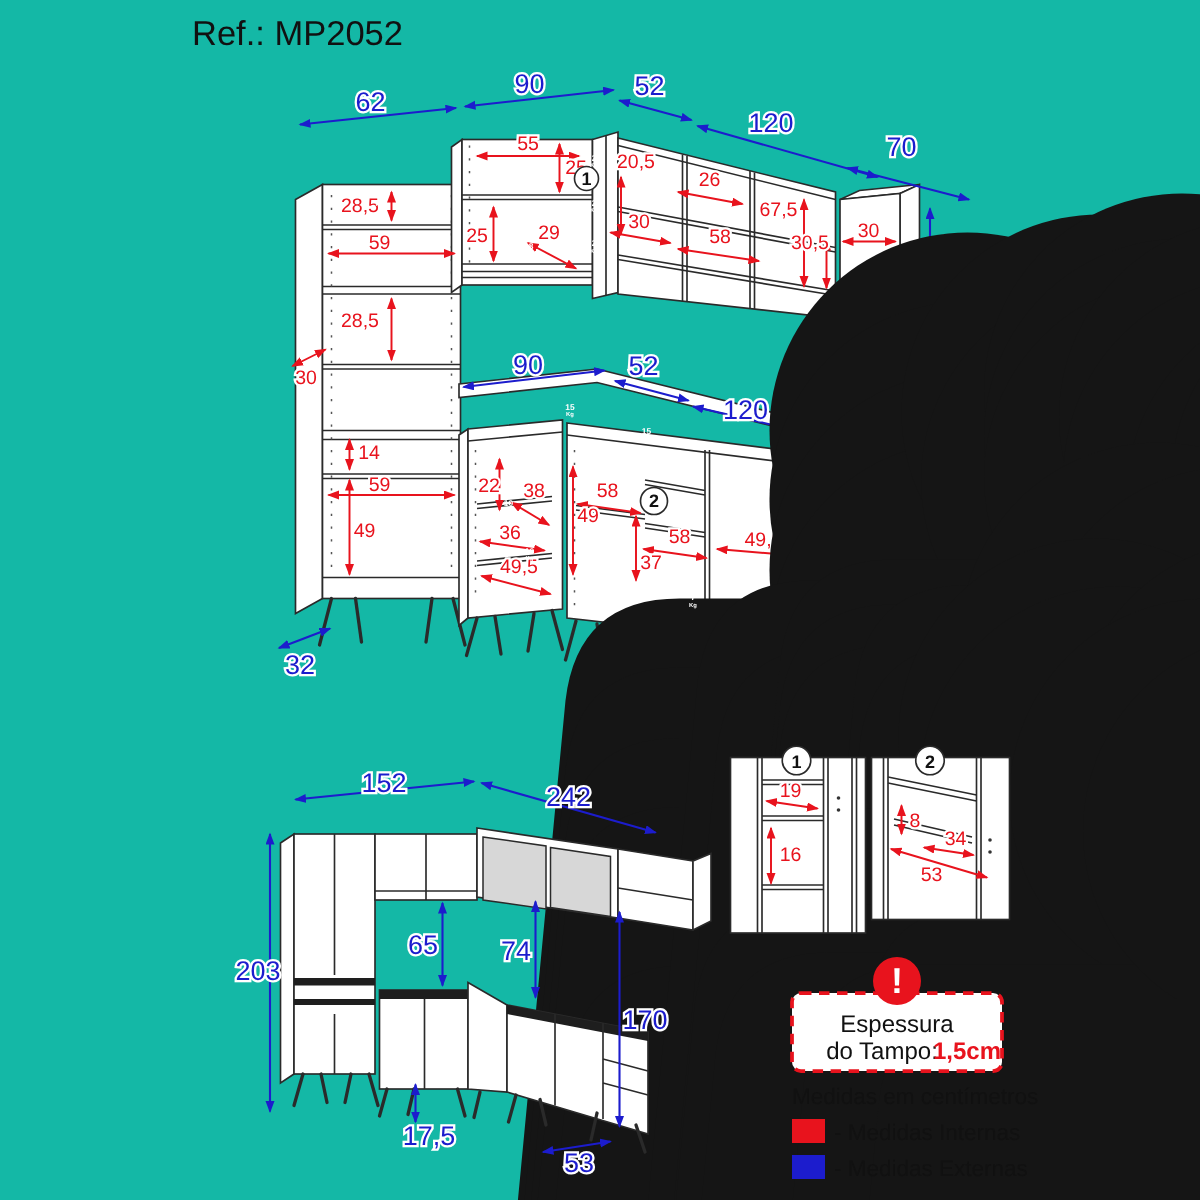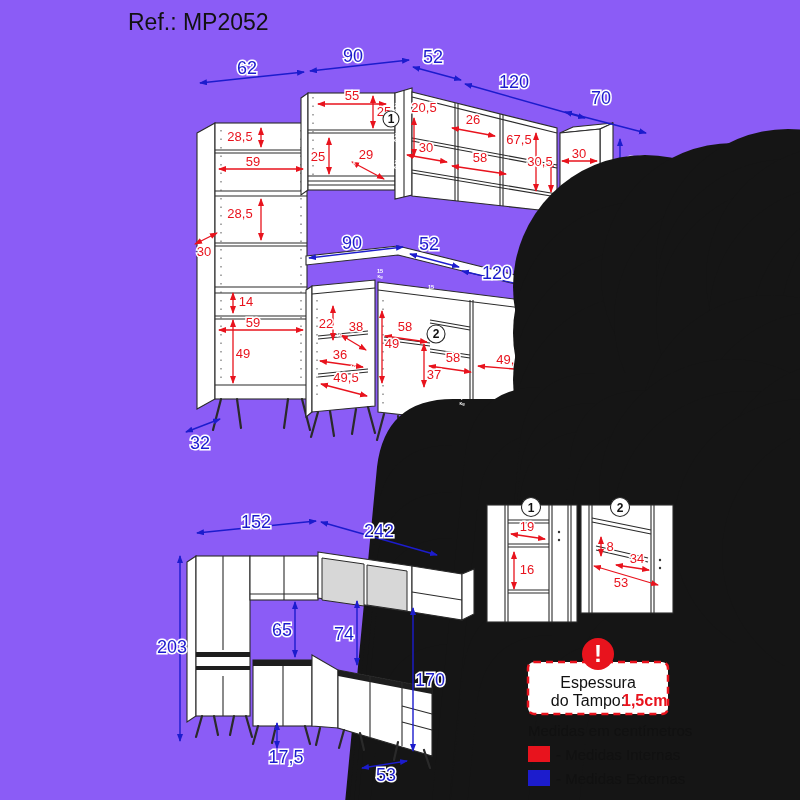--- a/index.html
+++ b/index.html
@@ -1,16 +1,16 @@
 <!DOCTYPE html>
 <html><head>
 <meta charset="utf-8">
 <style>
   html,body{margin:0;padding:0;background:#ffffff;}
-  .page{position:relative;width:800px;height:800px;background:#8b5cf6;font-family:"Liberation Sans",sans-serif;}
+  .page{position:relative;width:800px;height:800px;background:#14b8a6;font-family:"Liberation Sans",sans-serif;}
   svg{position:absolute;left:0;top:0;}
   
   .lk{stroke:#2a2a2a;stroke-width:1.1;fill:none;}
   .lkf{stroke:#2a2a2a;stroke-width:1.1;fill:#ffffff;}
   .ft{stroke:#2a2a2a;stroke-width:2.2;fill:none;stroke-linecap:round;}
   .dots{stroke:#555;stroke-width:1;fill:none;stroke-dasharray:1.5,7;}
   .li{stroke:#e8131d;stroke-width:1.3;fill:none;}
   .le{stroke:#1c1ccd;stroke-width:1.4;fill:none;}
   
   text{font-family:"Liberation Sans",sans-serif;paint-order:stroke fill;stroke:#fff;stroke-width:3px;}

